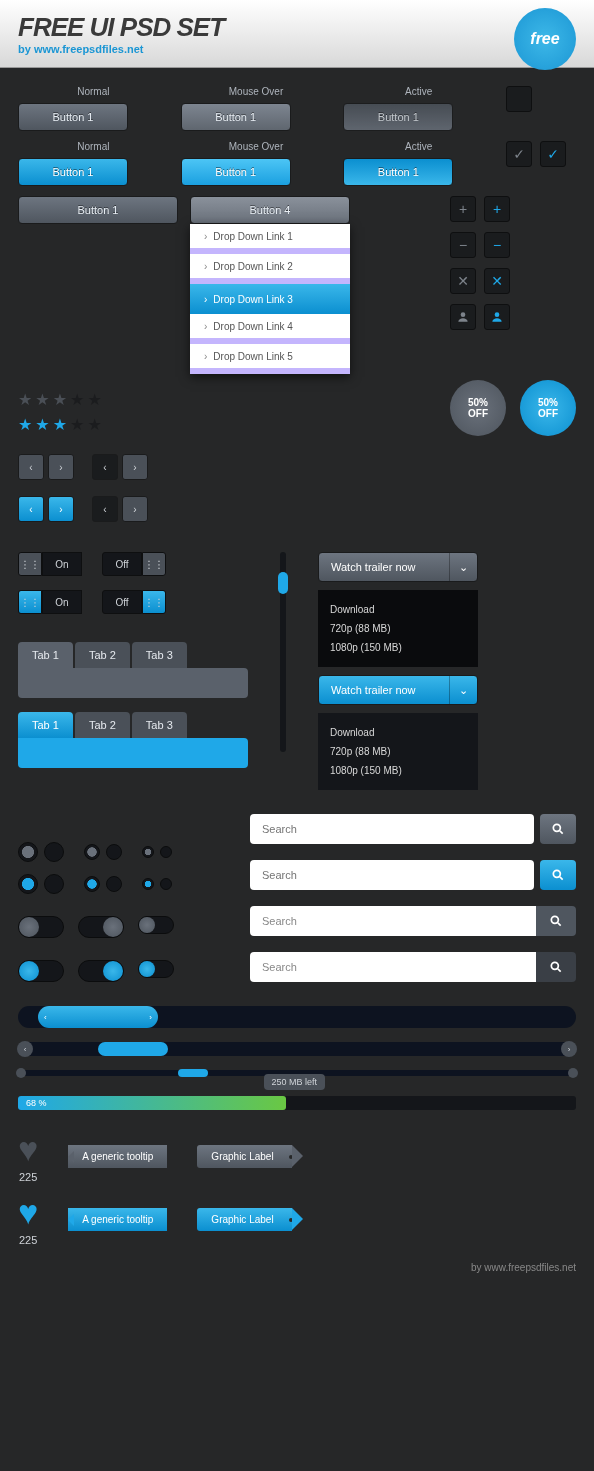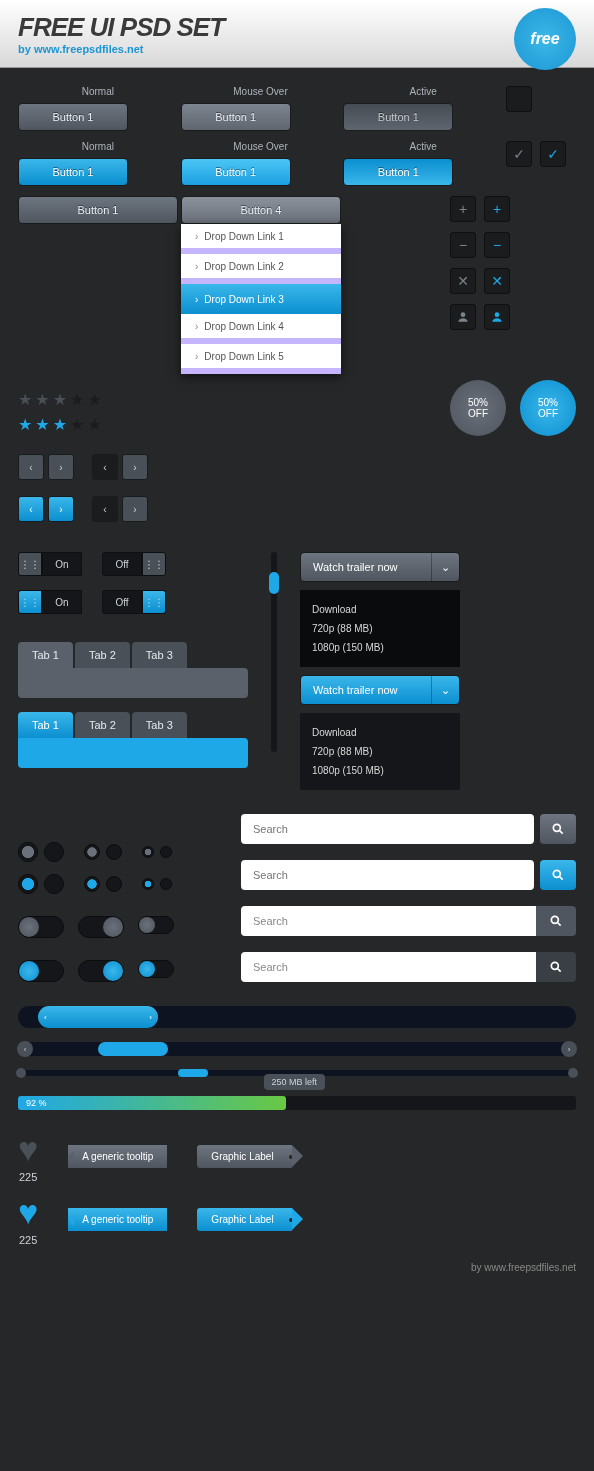--- a/index.html
+++ b/index.html
@@ -3,21 +3,21 @@
 <meta charset="utf-8">
 <style>
 *{box-sizing:border-box;margin:0;padding:0;font-family:Arial,sans-serif}
 body{background:#262728;width:594px}
 .header{background:linear-gradient(#fff,#d8d8d8);padding:12px 18px;position:relative;border-bottom:1px solid #999}
 .header h1{font-size:26px;font-weight:900;color:#3a3a3a;letter-spacing:-1px;font-style:italic}
 .header .sub{color:#1b96d4;font-size:11px;font-weight:bold}
 .badge-free{position:absolute;right:18px;top:8px;width:62px;height:62px;background:radial-gradient(#3db8e8,#1b96d4);border-radius:50%;display:flex;align-items:center;justify-content:center;color:#fff;font-style:italic;font-weight:bold}
 .badge-free::before{content:"";position:absolute;inset:-4px;border-radius:50%;background:repeating-conic-gradient(#1b96d4 0 6deg,transparent 6deg 12deg);z-index:-1}
 .canvas{background:#262728;padding:18px;color:#cfd3d8;font-size:11px}
-.row{display:flex;gap:3px;margin-bottom:10px}
+.row{display:flex;gap:12px;margin-bottom:10px}
 .col{display:flex;flex-direction:column;gap:6px}
 .state-lbl{text-align:center;font-size:10px;color:#aeb4bc}
 .btn{height:28px;border-radius:4px;display:flex;align-items:center;justify-content:center;color:#e8eef4;font-size:11px;border:1px solid #1a1b1c;cursor:pointer;text-shadow:0 -1px 0 rgba(0,0,0,.5)}
 .btn-gray{background:linear-gradient(#6d7580,#4f565f);width:110px}
 .btn-gray.hover{background:linear-gradient(#7d8590,#5f666f)}
 .btn-gray.active{background:linear-gradient(#4f565f,#6d7580);opacity:.8}
 .btn-blue{background:linear-gradient(#3ab7ea,#0b8fd0);width:110px;color:#fff}
 .btn-blue.hover{background:linear-gradient(#4cc5f5,#1ba0e0)}
 .btn-blue.active{background:linear-gradient(#0b8fd0,#3ab7ea)}
 .icon-sq{width:26px;height:26px;background:#1a1c1e;border:1px solid #0e0f10;border-radius:3px;display:flex;align-items:center;justify-content:center;font-size:14px;color:#7d838b}
@@ -28,21 +28,21 @@
 .dd-item::before{content:"›";color:#888}
 .dd-item.sel{background:linear-gradient(#3ab7ea,#0b8fd0);color:#fff;border:none}
 .dd-item.sel::before{color:#fff}
 .stars{display:flex;gap:3px}
 .star{font-size:16px;color:#1b1c1e}
 .star.fill{color:#1fa8e8}
 .star.gray{color:#4a4f56}
 .nav-sq{width:26px;height:26px;background:#4a5058;border:1px solid #1a1b1c;border-radius:3px;display:flex;align-items:center;justify-content:center;color:#cfd3d8;font-size:10px}
 .nav-sq.blue{background:linear-gradient(#3ab7ea,#0b8fd0);color:#fff}
 .nav-sq.dark{background:#1a1c1e}
-.seal{width:56px;height:56px;border-radius:50%;display:flex;flex-direction:column;align-items:center;justify-content:center;font-size:10px;font-weight:normal;position:relative}
+.seal{width:56px;height:56px;border-radius:50%;display:flex;flex-direction:column;align-items:center;justify-content:center;font-size:10px;font-weight:bold;position:relative}
 .seal::before{content:"";position:absolute;inset:-3px;border-radius:50%;z-index:-1}
 .seal.gray{background:radial-gradient(#6a717b,#4d545d);color:#fff}
 .seal.gray::before{background:repeating-conic-gradient(#4d545d 0 10deg,transparent 10deg 20deg)}
 .seal.blue{background:radial-gradient(#3ab7ea,#0b8fd0);color:#fff}
 .seal.blue::before{background:repeating-conic-gradient(#0b8fd0 0 10deg,transparent 10deg 20deg)}
 .toggle-grp{display:flex}
 .tog-seg{height:24px;display:flex;align-items:center;justify-content:center;font-size:10px;border:1px solid #0e0f10}
 .tog-grip{width:24px;background:#4a5058;border-radius:3px 0 0 3px}
 .tog-grip.blue{background:linear-gradient(#3ab7ea,#0b8fd0)}
 .tog-on{width:40px;background:#14161a}
@@ -445,21 +445,21 @@
     <div class="hs2-end" style="right:-1px">›</div>
   </div>
   <div class="hslider3">
     <div class="hs3-end" style="left:-2px"></div>
     <div class="hs3-thumb" style="left:160px;width:30px"></div>
     <div class="hs3-end" style="right:-2px"></div>
   </div>
   <div class="progress">
     <div class="prog-lbl">250 MB left</div>
     <div class="prog-fill" style="width:48%">
-          <span>92 %</span>
+          <span>68 %</span>
         </div>
   </div>
 </div>
 
 <div class="row" style="align-items:center;gap:30px">
   <div class="col" style="align-items:center;gap:2px">
     <div class="heart gray">♥</div>
     <div>225</div>
   </div>
   <div class="tooltip gray"><span>A generic tooltip</span></div>

